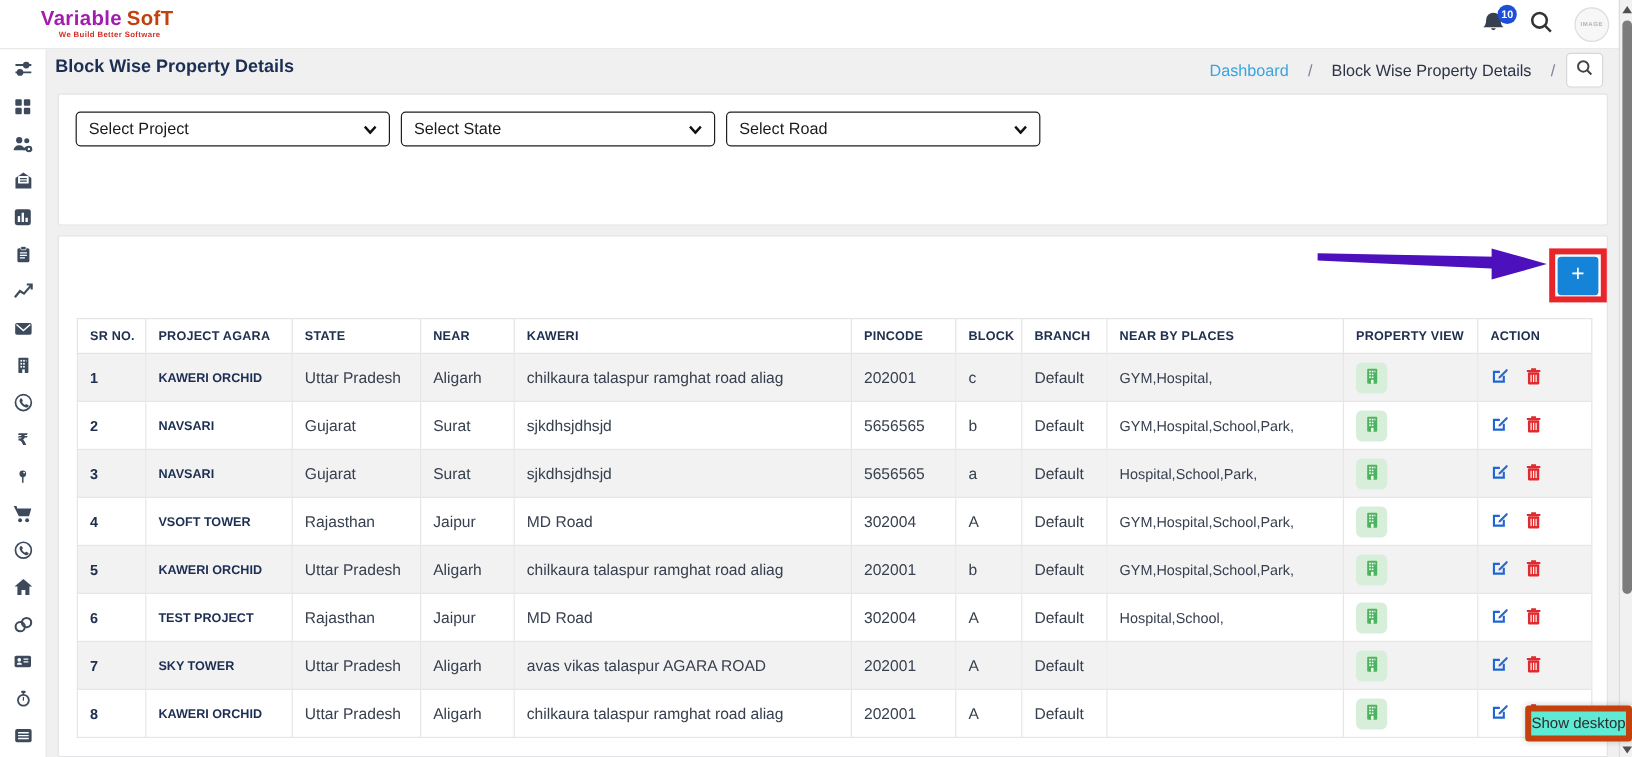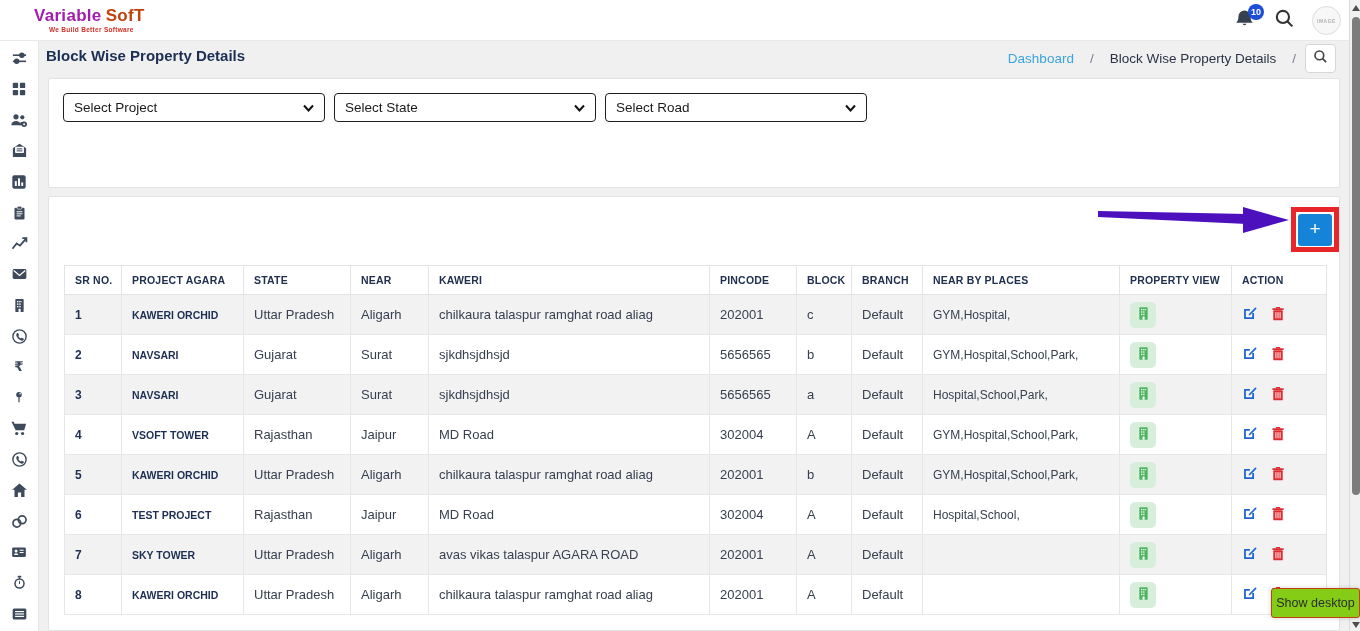--- a/index.html
+++ b/index.html
@@ -66,22 +66,22 @@
        background:#fff; overflow:hidden; white-space:nowrap; }
   tbody tr:nth-child(odd) td { background:#f2f2f3; }
   td.c-sr { font-weight:bold; font-size:12px; color:#203052; }
   td.c-project { font-weight:bold; font-size:10.5px; color:#1c2e52; text-transform:uppercase; }
   td.c-near { font-size:12px; }
   .pv-box { width:26px; height:26px; background:#d7eedb; border-radius:5px; display:flex;
             align-items:center; justify-content:center; border:none; cursor:pointer; }
   .act-wrap { display:flex; gap:13px; align-items:center; }
   .icon-btn { background:none; border:none; cursor:pointer; display:flex; padding:0; }
   
-  .tooltip { position:absolute; left:1271px; top:588px; width:89px; height:30px; background:#84cc16;
-             border:1px solid #c2410c; border-radius:3px; font-size:12.5px; color:#2c2c2c;
+  .tooltip { position:absolute; left:1271px; top:588px; width:89px; height:30px; background:#5eead4;
+             border:5px solid #c2410c; border-radius:3px; font-size:12.5px; color:#2c2c2c;
              display:flex; align-items:center; justify-content:center; z-index:60;
              box-shadow:0 0 5px rgba(0,0,0,.18); }
   
   .scrollbar { position:absolute; right:0; top:0; width:11px; height:631px; background:#f1f1f1;
                border-left:1px solid #dcdcdc; z-index:50; }
   .sb-up { position:absolute; top:5px; left:2px; width:0; height:0; border-left:4px solid transparent;
            border-right:4px solid transparent; border-bottom:6px solid #4f4f4f; }
   .sb-thumb { position:absolute; top:17px; left:1.5px; width:8px; height:478px; background:#7c7c7c;
               border-radius:4px; cursor:pointer; }
   .sb-down { position:absolute; bottom:3px; left:2px; width:0; height:0; border-left:4px solid transparent;

